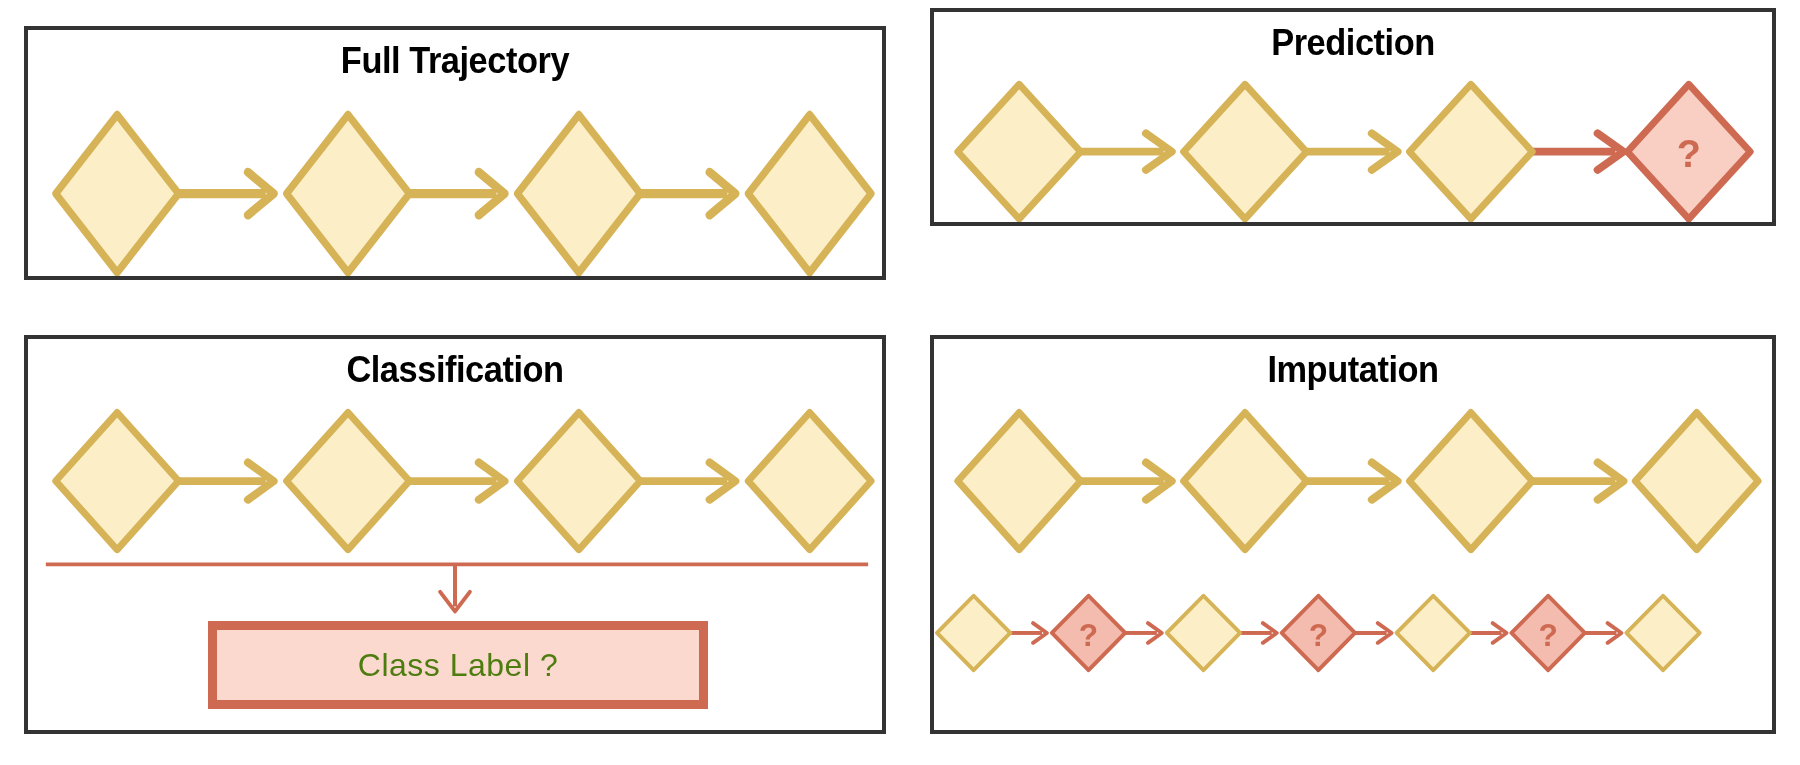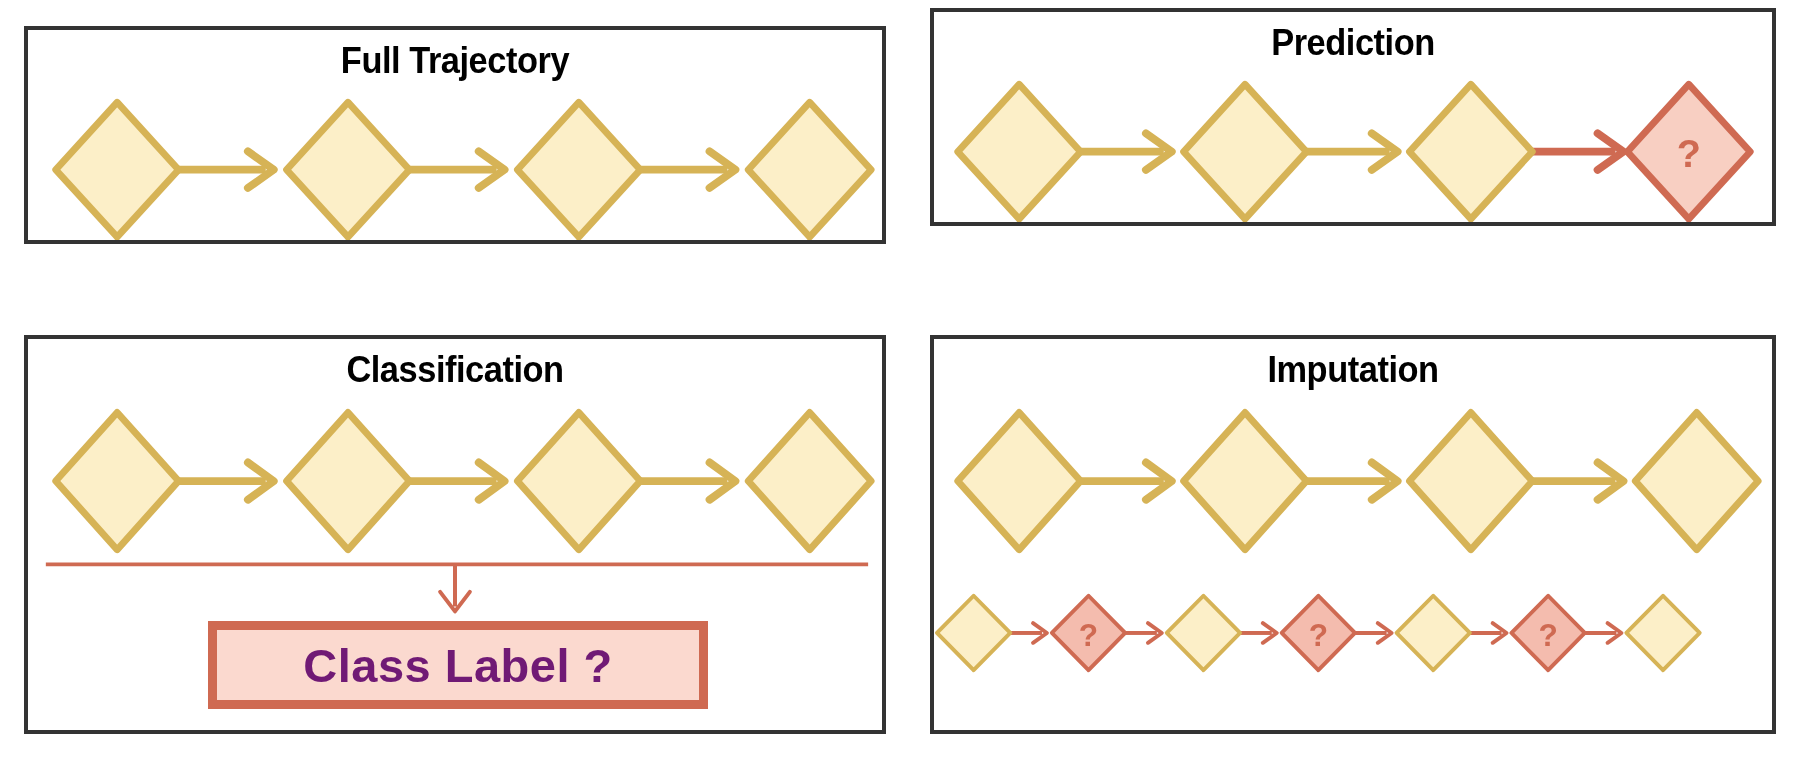--- a/index.html
+++ b/index.html
@@ -10,21 +10,21 @@
     overflow:hidden;
   }
   .canvas{position:relative;width:1800px;height:765px;}
 
   .panel{
     position:absolute;
     background:#ffffff;
     border:4px solid #333333;
     box-sizing:border-box;
   }
-  #panel-full-trajectory{ left:24px;  top:26px;  width:862px; height:218px; }
+  #panel-full-trajectory{ left:24px;  top:26px;  width:862px; height:254px; }
   #panel-prediction{     left:930px; top:8px;  width:846px; height:218px; }
   #panel-classification{ left:24px;  top:335px; width:862px; height:399px;padding-left:16px; }
   #panel-imputation{     left:930px; top:335px; width:846px; height:399px; }
 
   .panel-title{
     position:absolute;
     left:0; right:0;
     text-align:center;
     font-weight:bold;
     font-size:37px;
@@ -63,23 +63,23 @@
   .class-box{
     position:absolute;
     box-sizing:border-box;
     background:#FBD9CF;
     border:9px solid #CF6A52;
     display:flex;
     align-items:center;
     justify-content:center;
   }
   .class-box-label{
-    font-size:47px;
-    font-weight:bold;
-    color:#701a75;
+    font-size:32px;
+    font-weight:normal;
+    color:#4d7c0f;
     font-family:"Liberation Sans","DejaVu Sans",sans-serif;
     letter-spacing:0.5px;
   }
 </style>
 </head>
 <body>
 
 <div class="canvas">
 
   <div class="panel" id="panel-full-trajectory">

